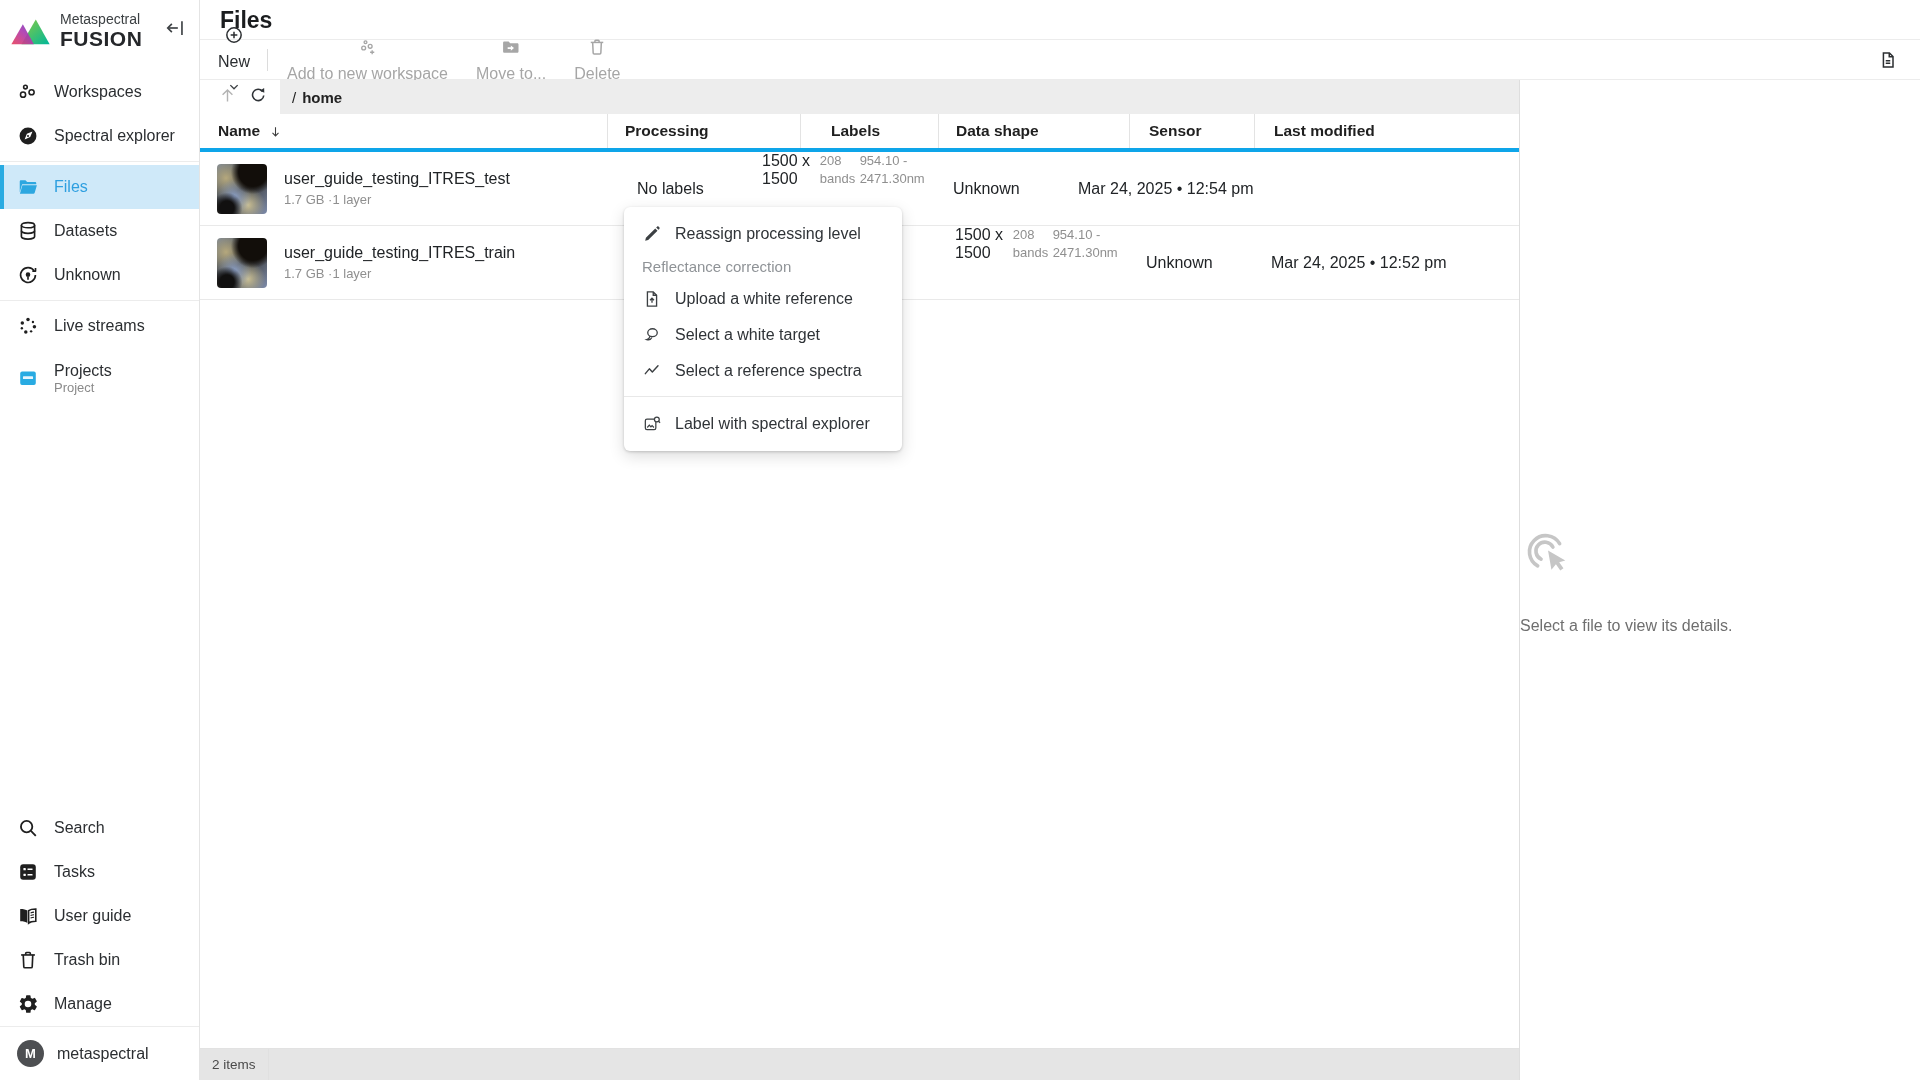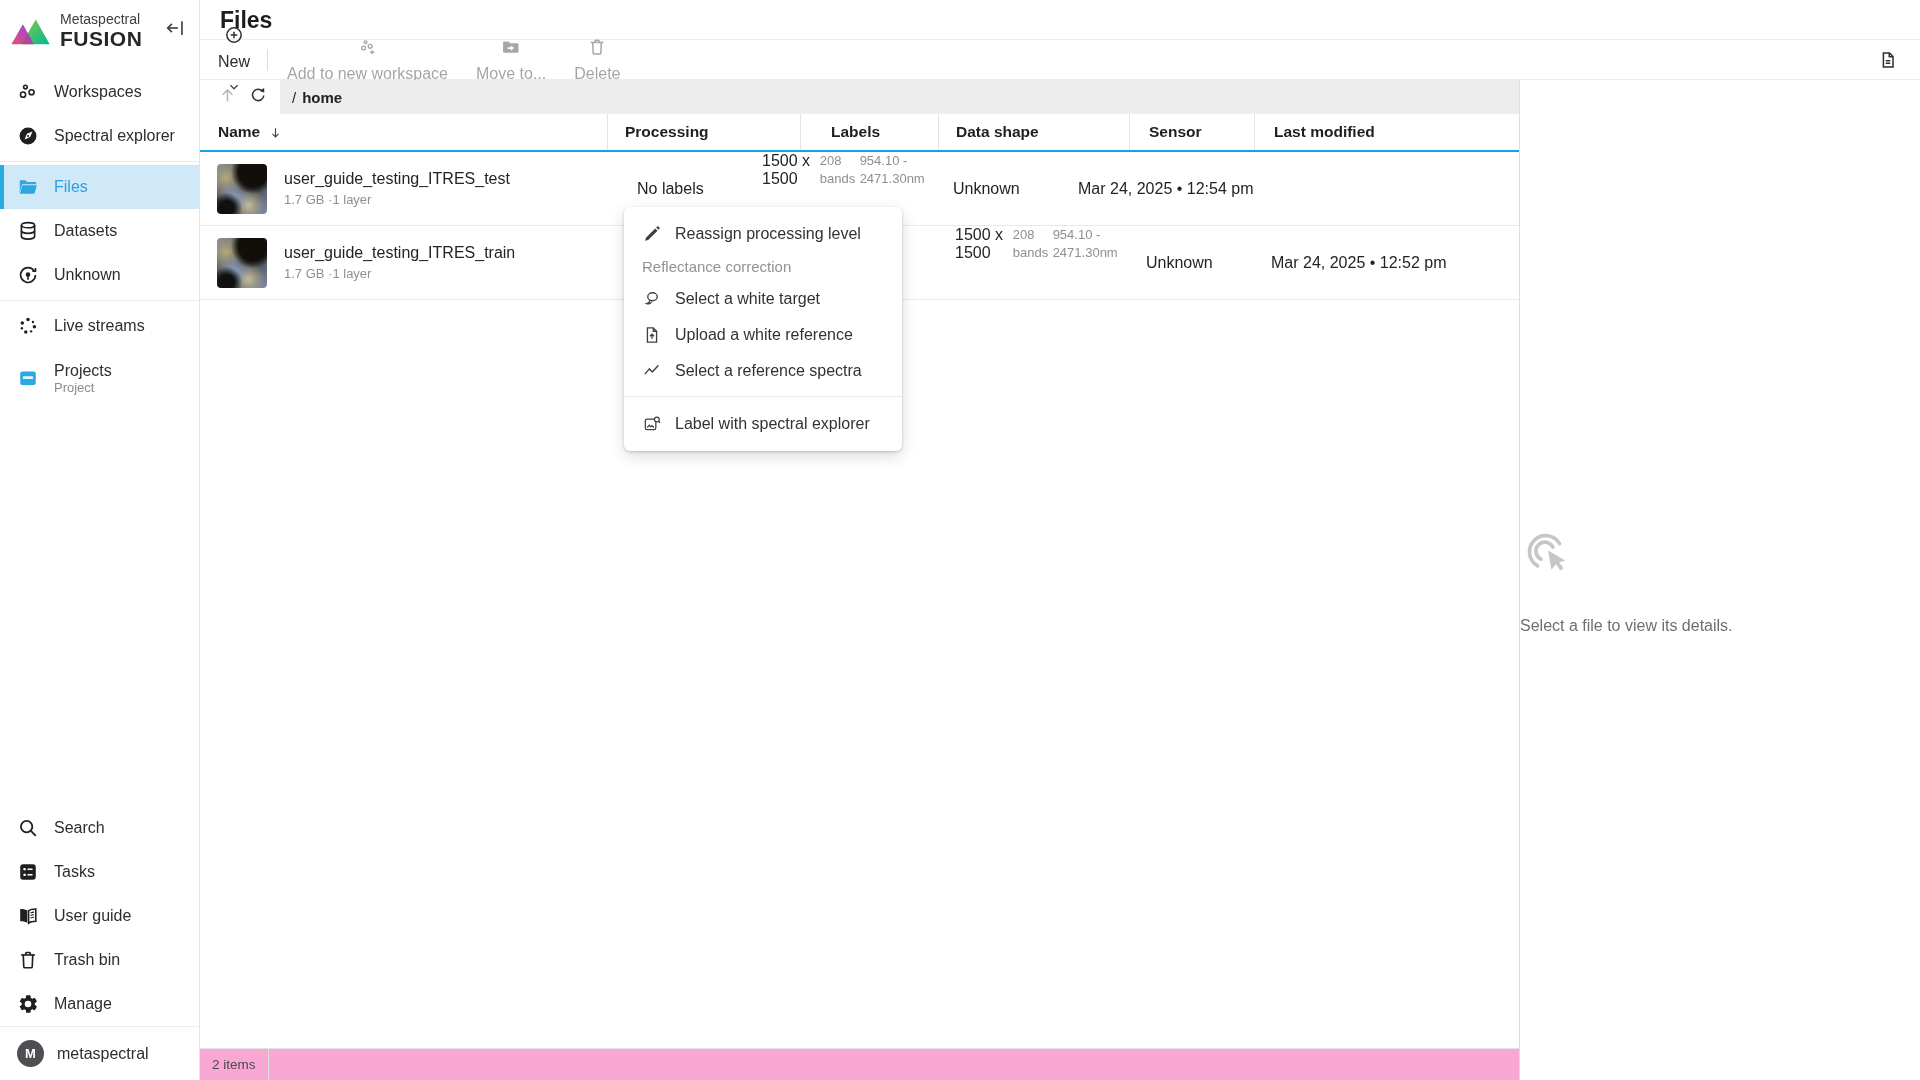--- a/index.html
+++ b/index.html
@@ -50,21 +50,21 @@
   .browser { width:1319px; flex:none; display:flex; flex-direction:column; }
 
   .pathrow { height:34px; display:flex; align-items:center; padding-left:12px; }
   .nav-icon-btn { width:30px; height:30px; display:flex; align-items:center; justify-content:center; background:none; border:none; cursor:pointer; padding:0; }
   .nav-icon-btn svg { width:19px; height:19px; }
   .up-btn { color:#b3b3b3; }
   .refresh-btn { color:#2f3337; }
   .pathbar { flex:1; align-self:stretch; margin-left:8px; background:#ededed; display:flex; align-items:center; gap:6px; padding-left:12px; font-size:15px; color:#222; }
   .pathbar .cur { font-weight:bold; }
 
-  .thead { height:38px; display:flex; align-items:stretch; border-bottom:2px solid #0ea5e9; font-size:15.5px; font-weight:bold; color:#1f1f1f; }
+  .thead { height:38px; display:flex; align-items:stretch; border-bottom:4px solid #0ea5e9; font-size:15.5px; font-weight:bold; color:#1f1f1f; }
   .th { display:flex; align-items:center; gap:8px; padding-left:17px; }
   .th + .th { border-left:1px solid #e3e3e3; }
   .c-name  { width:407px; padding-left:18px; }
   .c-proc  { width:193px; }
   .c-label { width:138px; }
   .c-shape { width:191px; }
   .c-sensor{ width:125px; padding-left:19px; }
   .c-mod   { flex:1; padding-left:19px; }
   .sort-icon { width:15px; height:15px; color:#3c3c3c; }
   .sort-icon svg { width:100%; height:100%; display:block; }
@@ -87,21 +87,21 @@
   .proc-btn .bicon { width:21px; height:21px; }
   .chev { width:16px; height:16px; color:#3c4043; }
   .chev svg { width:100%; height:100%; display:block; }
   .td.c-label { padding-left:30px; font-size:16px; color:#212427; }
   .td.c-shape { flex-direction:row; align-items:flex-start; justify-content:center; }
   .shape1 { font-size:16px; color:#212427; margin-bottom:4px; }
   .shape2 { font-size:13px; color:#8f8f8f; line-height:1.35; }
   .td.c-sensor, .td.c-mod { font-size:16px; color:#212427; }
 
   .rows-spacer { flex:1; }
-  .statusbar { height:32px; background:#f9a8d4; border-top:1px solid #e2e2e2; display:flex; align-items:stretch; font-size:13.5px; color:#4a4a4a; }
+  .statusbar { height:32px; background:#e5e5e5; border-top:1px solid #e2e2e2; display:flex; align-items:stretch; font-size:13.5px; color:#4a4a4a; }
   .statusbar .count { display:flex; align-items:center; padding:0 12px; }
   .statusbar .vline { width:1px; background:#e0e0e0; }
 
   
   .details { flex:1; border-left:1px solid #dedede; display:flex; flex-direction:column; justify-content:center; gap:33px; }
   .details .cicon { width:58px; height:58px; }
   .details p { font-size:16px; color:#6f6f6f; }
 
   
   .menu { position:absolute; left:624px; top:207px; width:278px; background:#fff; border-radius:6px;
@@ -485,35 +485,35 @@
         <svg viewBox="0 0 24 24" fill="currentColor">
           <path d="M3.8 20.2l.9-3.6L15.9 5.4l2.7 2.7L7.4 19.3l-3.6.9zM17 4.3l1.1-1.1c.5-.5 1.4-.5 1.9 0l.8.8c.5.5.5 1.4 0 1.9L19.7 7 17 4.3z"></path>
         </svg>
       </span>
       <span>Reassign processing level</span>
     </div>
     <div class="menu-section">Reflectance correction</div>
     <div class="menu-item">
       <span class="micon">
         <svg viewBox="0 0 24 24" fill="none" stroke="currentColor" stroke-width="1.6">
-          <ellipse cx="12.6" cy="9.2" rx="5.7" ry="4.7"></ellipse>
-          <path d="M9.6 13.3c-.4 2.2-1.7 3.6-3.9 4.2 2.3.7 5-.1 6.1-2.4"></path>
-        </svg>
-      </span>
-      <span>Select a white target</span>
-    </div>
-    <div class="menu-item">
-      <span class="micon">
-        <svg viewBox="0 0 24 24" fill="none" stroke="currentColor" stroke-width="1.6">
           <path d="M6.5 3.5h7l4 4v13h-11z"></path>
             <path d="M13.5 3.5v4h4"></path>
           <path d="M12 16.5v-5M9.6 13.4 12 11l2.4 2.4"></path>
         </svg>
       </span>
       <span>Upload a white reference</span>
+    </div>
+    <div class="menu-item">
+      <span class="micon">
+        <svg viewBox="0 0 24 24" fill="none" stroke="currentColor" stroke-width="1.6">
+          <ellipse cx="12.6" cy="9.2" rx="5.7" ry="4.7"></ellipse>
+          <path d="M9.6 13.3c-.4 2.2-1.7 3.6-3.9 4.2 2.3.7 5-.1 6.1-2.4"></path>
+        </svg>
+      </span>
+      <span>Select a white target</span>
     </div>
     <div class="menu-item">
       <span class="micon">
         <svg viewBox="0 0 24 24" fill="none" stroke="currentColor" stroke-width="1.7" stroke-linecap="round" stroke-linejoin="round">
           <path d="M4 15.2 8.8 9.4l3.6 3.9 6.8-7.6"></path>
         </svg>
       </span>
       <span>Select a reference spectra</span>
     </div>
     <div class="menu-divider"></div>

